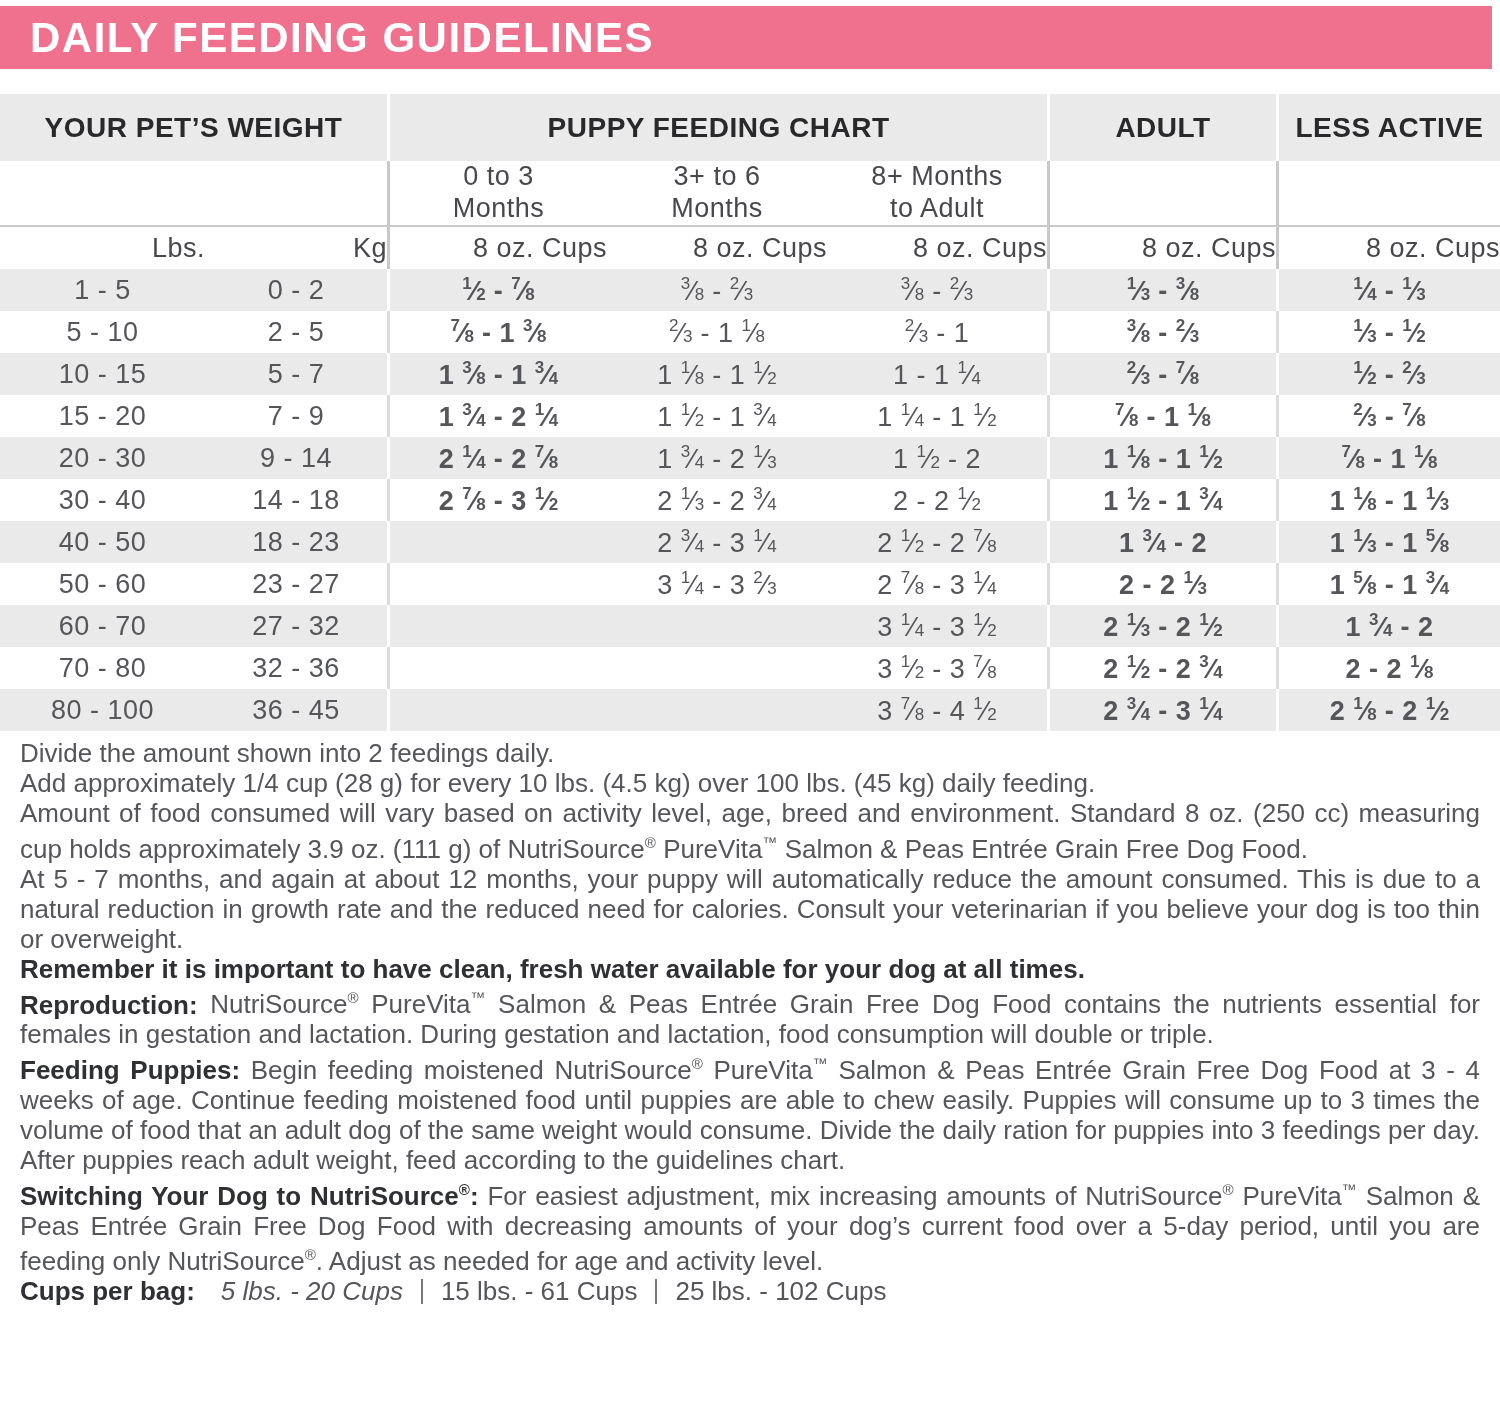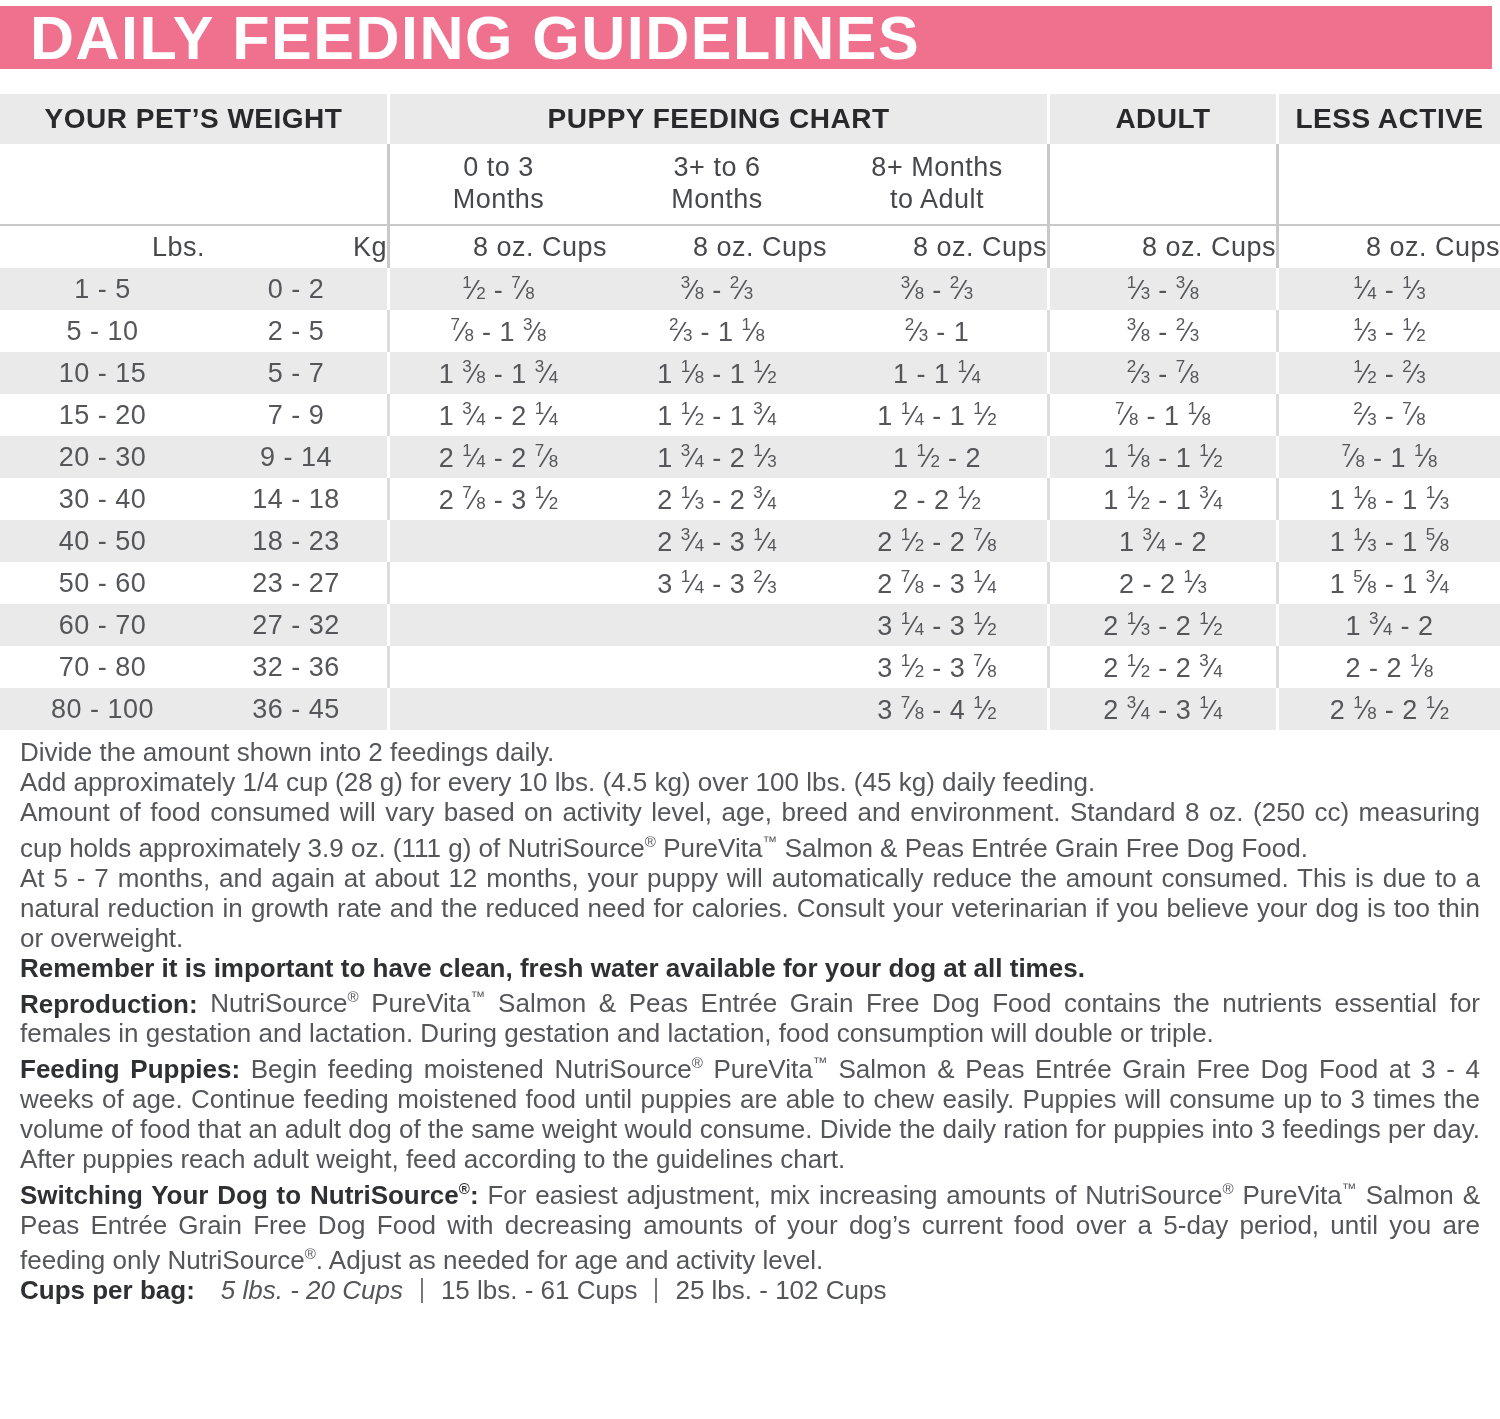--- a/index.html
+++ b/index.html
@@ -13,21 +13,21 @@
   
   .banner {
     margin: 6px 8px 0 0;
     height: 63px;
     background: var(--banner-bg, #F0718E);
     display: flex; align-items: center;
     padding-left: 30px;
   }
   .banner .title {
     color: #ffffff;
-    font-size: 61px;
+    font-size: 42px;
     font-weight: bold;
     letter-spacing: 1.5px;
     white-space: nowrap;
   }
   
   table.feed {
     margin-top: 25px;
     width: 1500px;
     border-collapse: separate;
     border-spacing: 0;
@@ -35,46 +35,46 @@
   }
   table.feed td {
     padding: 0;
     text-align: center;
     vertical-align: middle;
     font-size: 27px;
     letter-spacing: 0.5px;
     overflow: hidden;
   }
   tr.gh td {
-    height: 50px;
+    height: 67px;
     background: var(--stripe, #EAEAEA);
     font-weight: bold;
     font-size: 28px;
     color: #29292C;
     letter-spacing: 0.5px;
   }
   tr.mo td {
-    height: 80px;
+    height: 64px;
     color: #47484B;
     white-space: pre-line;
     line-height: 1.18;
   }
   tr.un td {
     height: 42px;
     color: #47484B;
     border-top: 2px solid #C9C9C9;
     text-align: right;
   }
   tr.dr td { height: 42px; color: #55565A; }
   tr.dr.st td { background: var(--stripe, #EAEAEA); margin-top: 25px; }
   
   td.dv { border-left: 3px solid #C9C9C9; }
   tr.gh td.dv { border-left-color: #ffffff; }
   tr.dr.st td.dv { border-left-color: #ffffff; }
-  tr.dr td.dv { border-left-color: #DCDCDC; }
+  tr.dr td.dv { border-left-color: #DCDCDC; font-weight: bold; }
   tr.dr.st td.dv { border-left-color: #ffffff; }
   
   .fr { letter-spacing: 0; white-space: nowrap; }
   .fr .nu { font-size: 17px; vertical-align: 11px; }
   .fr .de { font-size: 17px; vertical-align: 0; }
   
   .content {
     padding: 7px 20px 0 20px;
     font-size: 26px;
     line-height: 30px;

